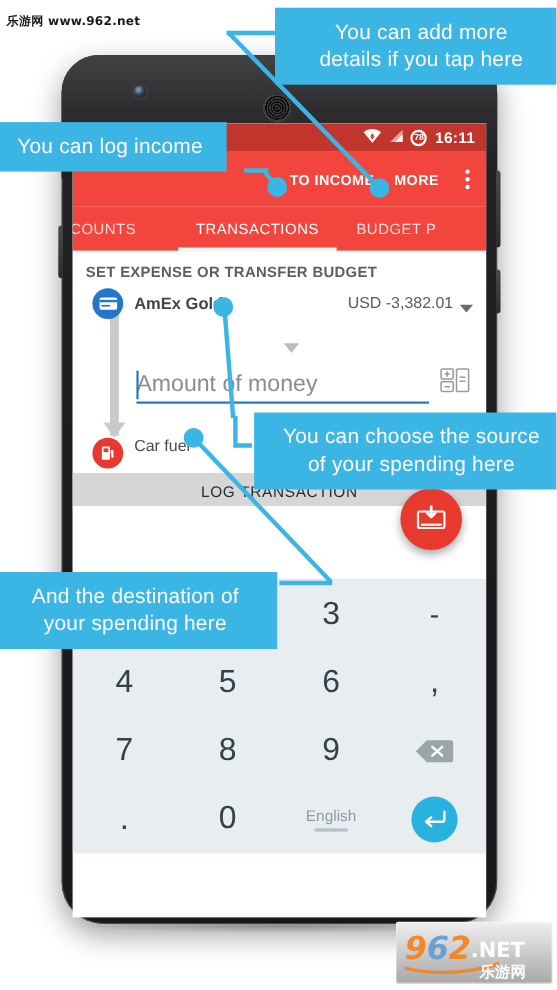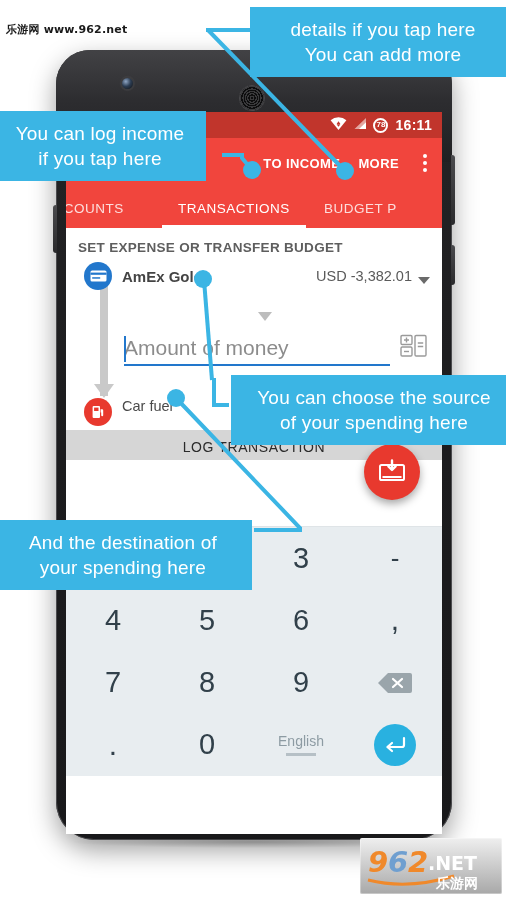--- a/index.html
+++ b/index.html
@@ -6,21 +6,21 @@
   html, body {
     width: 506px; height: 900px;
     background: #ffffff;
     font-family: "Liberation Sans", sans-serif;
     overflow: hidden;
   }
   #stage { position: relative; width: 506px; height: 900px; background: #fff; overflow: hidden; }
 
   
   .wm-top {
-    position: absolute; left: 6px; top: 22px;
+    position: absolute; left: 6px; top: 12px;
     font-size: 11px; font-weight: bold; color: #1a1a1a;
     letter-spacing: .2px; white-space: nowrap;
     font-family: "DejaVu Sans", sans-serif;
   }
 
   
   .phone {
     position: absolute; left: 56px; top: 50px;
     width: 396px; height: 790px;
     background: linear-gradient(180deg,#3a3a3c 0%,#232325 10%,#1c1c1e 50%,#19191b 100%);
@@ -410,25 +410,24 @@
     <path d="M229 405 L214 405 L214 380 L212 380" stroke="#3BB5E4" stroke-width="4" fill="none"></path>
     <path d="M212 380 L204 280" stroke="#3BB5E4" stroke-width="4" fill="none"></path>
     <circle cx="203" cy="279" r="9" fill="#3BB5E4"></circle>
 
     <path d="M254 530 L300 530 L300 528 L176 398" stroke="#3BB5E4" stroke-width="4" fill="none"></path>
     <circle cx="176" cy="398" r="9" fill="#3BB5E4"></circle>
   </svg>
 
   <div class="callout c1">
     <div>You can log income</div>
-    <div>if you tap here</div>
   </div>
   <div class="callout c2">
+    <div>You can add more</div>
     <div>details if you tap  here</div>
-    <div>You can add more</div>
   </div>
   <div class="callout c3">
     <div>You can choose the source</div>
     <div>of your spending here</div>
   </div>
   <div class="callout c4">
     <div>And the destination of</div>
     <div>your spending here</div>
   </div>
 

